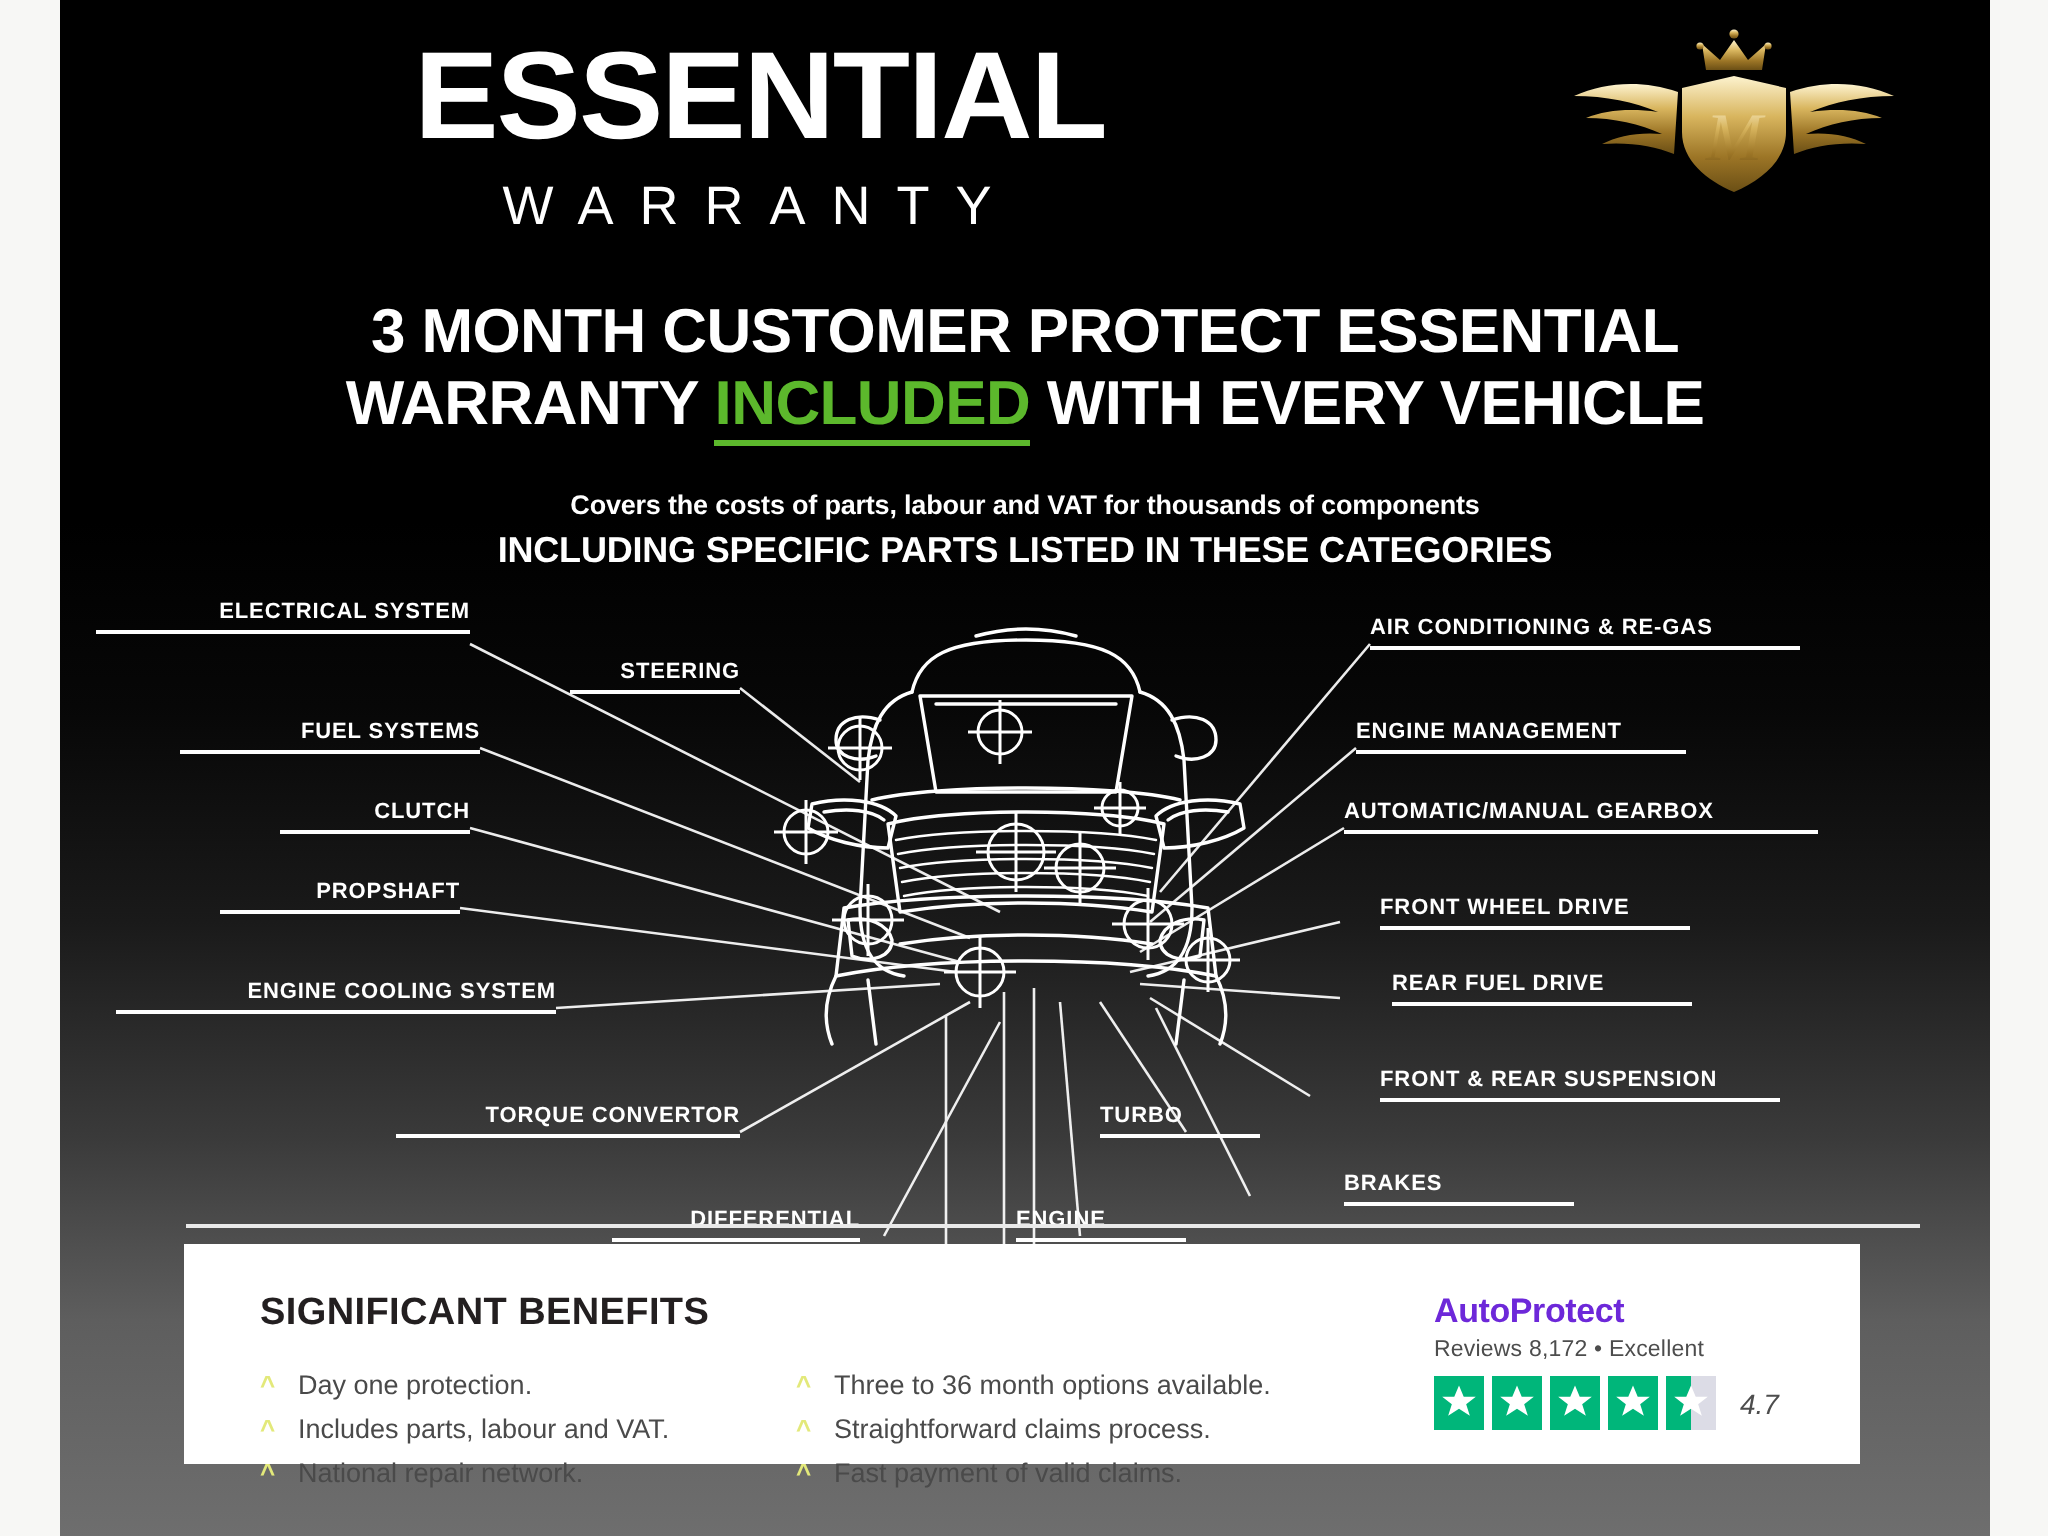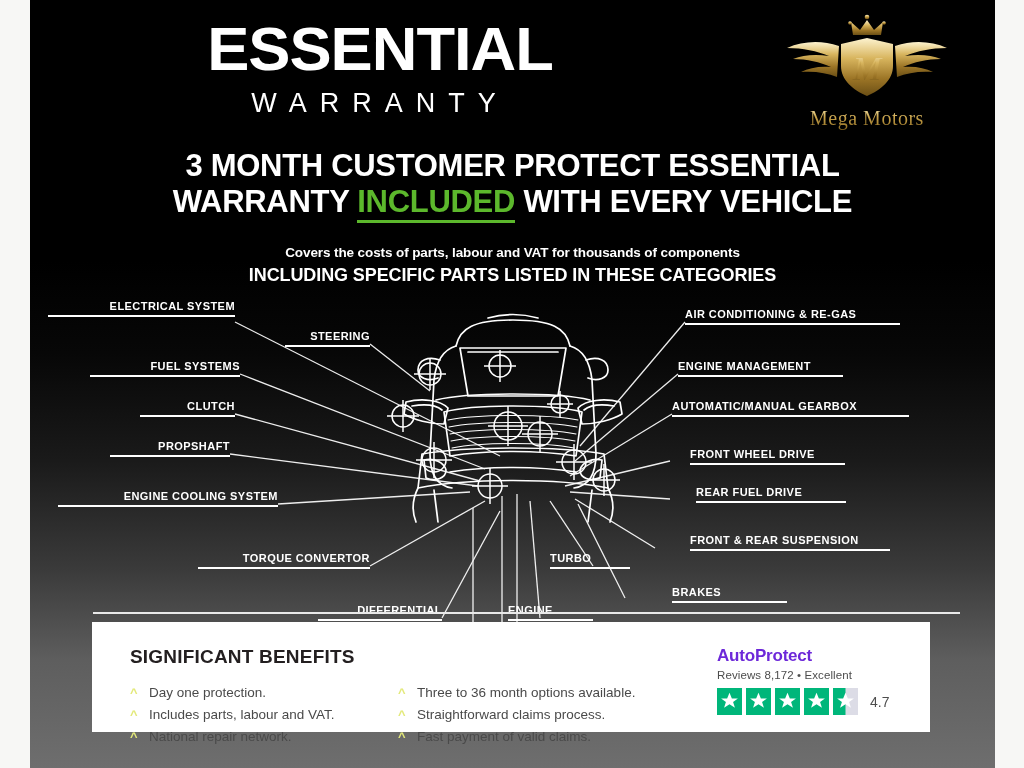--- a/index.html
+++ b/index.html
@@ -104,21 +104,21 @@
     flex: 0 0 14px; color: #e3e97a; font-size: 13px;
     line-height: 1.62; margin-right: 5px; font-weight: 700;
   }
   .trust {
     position: absolute; right: 28px; top: 24px; width: 185px;
   }
   .tp-name { font-size: 17px; font-weight: 700; color: #6d28d9; letter-spacing: -.2px; }
   .tp-reviews {
     font-size: 11.5px; color: #4d4d4d; margin-top: 3px; letter-spacing: .1px;
   }
-  .tp-stars { display: flex; align-items: center; margin-top: 7px; }
+  .tp-stars { display: flex; align-items: center; margin-top: 7px; font-style: italic; }
   .tp-stars svg { display: block; }
   .tp-score {
     margin-left: 9px; font-size: 14px; color: #4d4d4d; font-weight: 400;
   }
 </style>
 </head>
 <body>
 
 <div id="poster">
 
@@ -149,21 +149,20 @@
                    M90 33 L111 38 V56 c0 11-9 19-21 25 C78 75 69 67 69 56 V38z"></path>
 
           <path d="M62 36 C44 30 26 31 10 38 C26 38 40 41 52 46 C38 44 26 45 16 49
                    C30 49 43 52 54 57 C42 56 32 58 24 62 C38 61 50 63 60 67 L62 36z"></path>
 
           <path d="M118 36 C136 30 154 31 170 38 C154 38 140 41 128 46 C142 44 154 45 164 49
                    C150 49 137 52 126 57 C138 56 148 58 156 62 C142 61 130 63 120 67 L118 36z"></path>
         </g>
         <text x="90" y="70" text-anchor="middle" font-family="Liberation Serif, serif" font-size="34" font-style="italic" fill="url(#gold)">M</text>
       </svg>
-      <div class="logo-word">Mega Motors</div>
     </div>
   </div>
 
   <div class="headline">
     <span>3 MONTH CUSTOMER PROTECT ESSENTIAL</span><br>
     <span>WARRANTY </span><span class="hl-green">INCLUDED</span><span> WITH EVERY VEHICLE</span>
   </div>
 
   <div class="covers">
     <div class="l1">Covers the costs of parts, labour and VAT for thousands of components</div>
@@ -292,21 +291,21 @@
     <div class="lbl l" style="left:60px;  top:64px;  width:150px;">
       <span>FUEL SYSTEMS</span><span class="rule"></span></div>
     <div class="lbl l" style="left:110px; top:104px; width:95px;">
       <span>CLUTCH</span><span class="rule"></span></div>
     <div class="lbl l" style="left:80px;  top:144px; width:120px;">
       <span>PROPSHAFT</span><span class="rule"></span></div>
     <div class="lbl l" style="left:28px;  top:194px; width:220px;">
       <span>ENGINE COOLING SYSTEM</span><span class="rule"></span></div>
     <div class="lbl l" style="left:168px; top:256px; width:172px;">
       <span>TORQUE CONVERTOR</span><span class="rule"></span></div>
-    <div class="lbl l" style="left:288px; top:308px; width:124px;">
+    <div class="lbl l" style="left:276px; top:308px; width:124px;">
       <span>DIFFERENTIAL</span><span class="rule"></span></div>
 
     <div class="lbl l" style="left:255px; top:34px; width:85px;">
       <span>STEERING</span><span class="rule"></span></div>
 
     <div class="lbl r" style="left:478px; top:308px; width:85px;">
       <span>ENGINE</span><span class="rule"></span></div>
     <div class="lbl r" style="left:520px; top:256px; width:80px;">
       <span>TURBO</span><span class="rule"></span></div>
 

